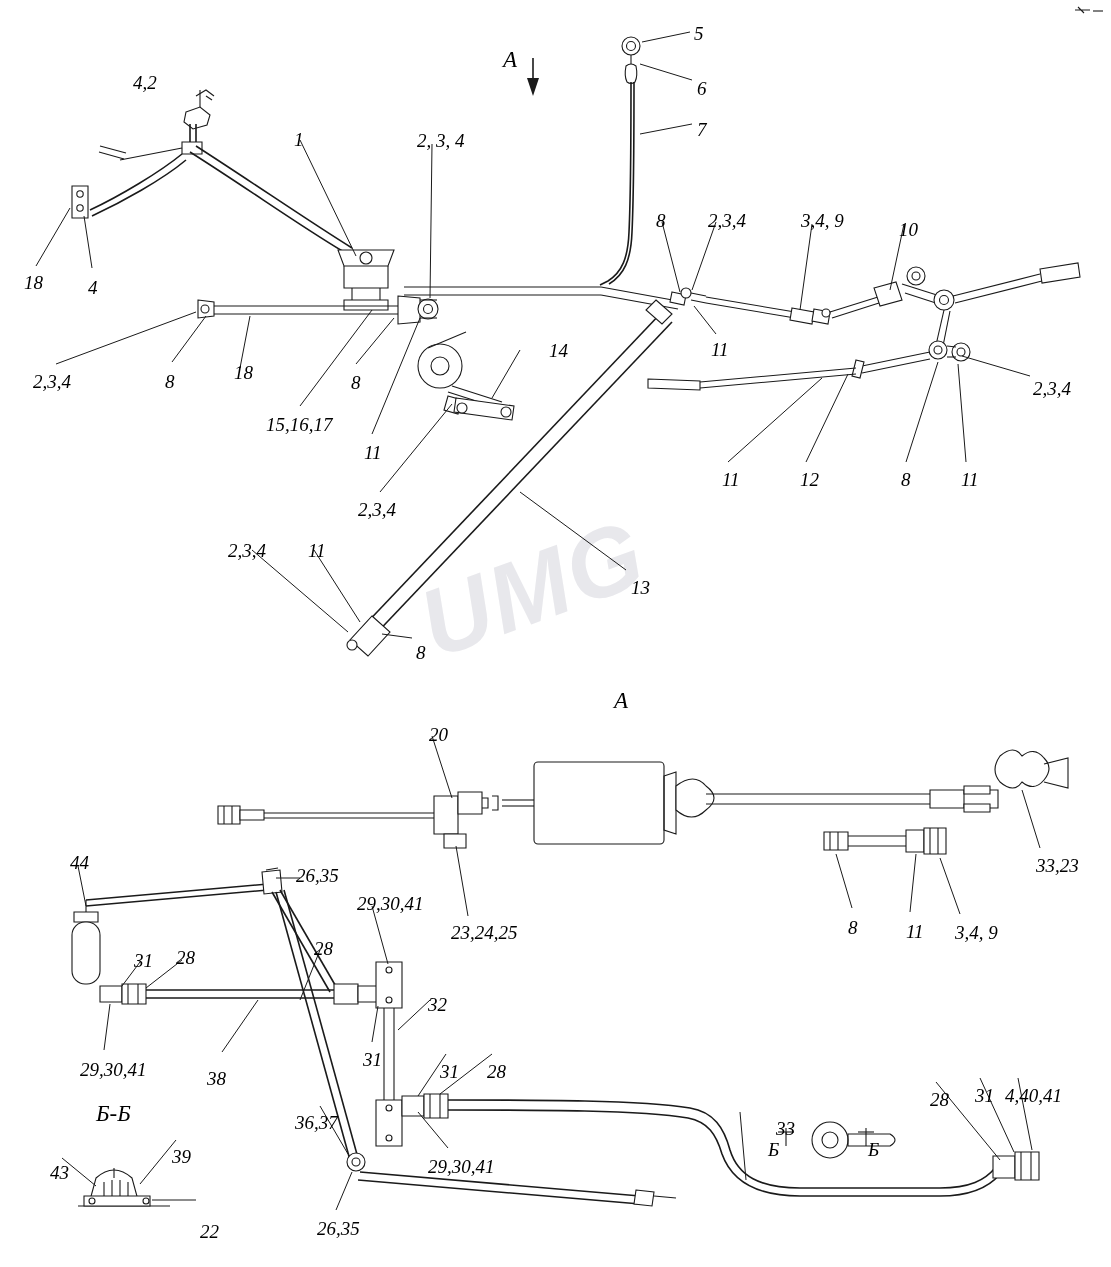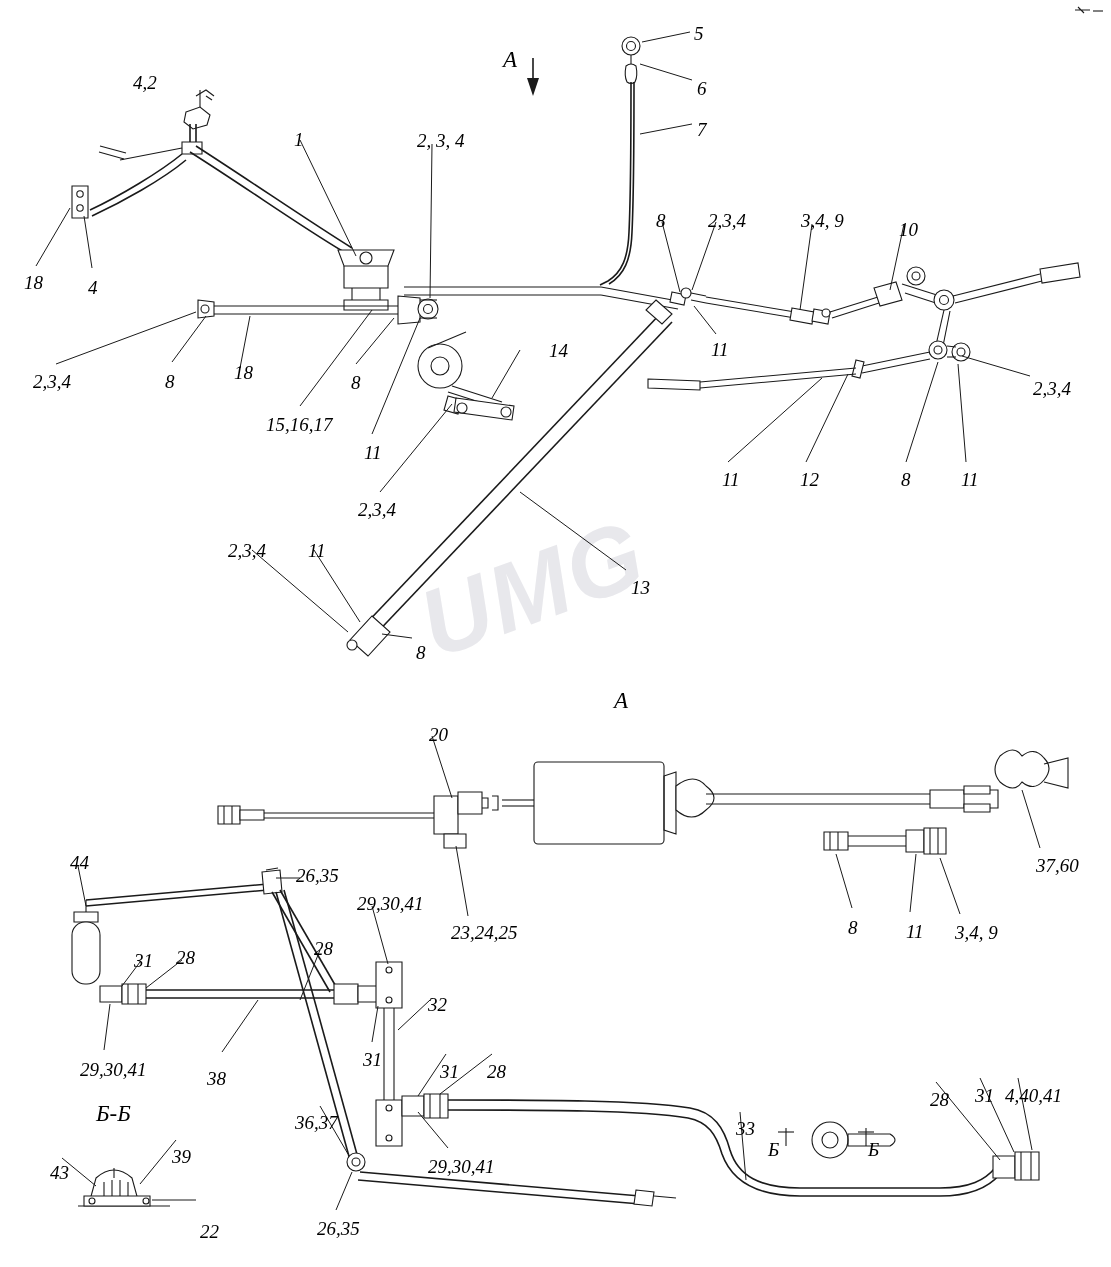--- a/index.html
+++ b/index.html
@@ -401,38 +401,38 @@
   <div class="label" style="left:722px; top:470px;">11</div>
   <div class="label" style="left:800px; top:470px;">12</div>
   <div class="label" style="left:901px; top:470px;">8</div>
   <div class="label" style="left:961px; top:470px;">11</div>
   <div class="label" style="left:228px; top:541px;">2,3,4</div>
   <div class="label" style="left:308px; top:541px;">11</div>
   <div class="label" style="left:631px; top:578px;font-style:italic;">13</div>
   <div class="label" style="left:416px; top:643px;">8</div>
 
   <div class="label" style="left:421px; top:725px;margin-left:8px;">20</div>
-  <div class="label" style="left:1036px; top:856px;">37,60</div>
+  <div class="label" style="left:1036px; top:856px;">33,23</div>
   <div class="label" style="left:70px; top:853px;">44</div>
   <div class="label" style="left:296px; top:866px;">26,35</div>
   <div class="label" style="left:357px; top:894px;">29,30,41</div>
   <div class="label" style="left:451px; top:923px;text-align:right;">23,24,25</div>
   <div class="label" style="left:848px; top:918px;">8</div>
   <div class="label" style="left:906px; top:922px;">11</div>
   <div class="label" style="left:955px; top:923px;">3,4, 9</div>
   <div class="label" style="left:134px; top:951px;">31</div>
   <div class="label" style="left:176px; top:948px;">28</div>
   <div class="label" style="left:314px; top:939px;">28</div>
   <div class="label" style="left:428px; top:995px;">32</div>
   <div class="label" style="left:363px; top:1050px;">31</div>
   <div class="label" style="left:80px; top:1060px;">29,30,41</div>
   <div class="label" style="left:207px; top:1069px;">38</div>
   <div class="label" style="left:440px; top:1062px;">31</div>
   <div class="label" style="left:487px; top:1062px;">28</div>
-  <div class="label" style="left:736px; top:1119px;">33</div>
+  <div class="label" style="left:776px; top:1119px;">33</div>
   <div class="label" style="left:930px; top:1090px;">28</div>
   <div class="label" style="left:975px; top:1086px;">31</div>
   <div class="label" style="left:1005px; top:1086px;">4,40,41</div>
   <div class="label" style="left:295px; top:1113px;">36,37</div>
   <div class="label" style="left:428px; top:1157px;">29,30,41</div>
   <div class="label" style="left:317px; top:1219px;">26,35</div>
   <div class="label" style="left:50px; top:1163px;">43</div>
   <div class="label" style="left:172px; top:1147px;">39</div>
   <div class="label" style="left:200px; top:1206px;margin-top:16px;">22</div>
 

